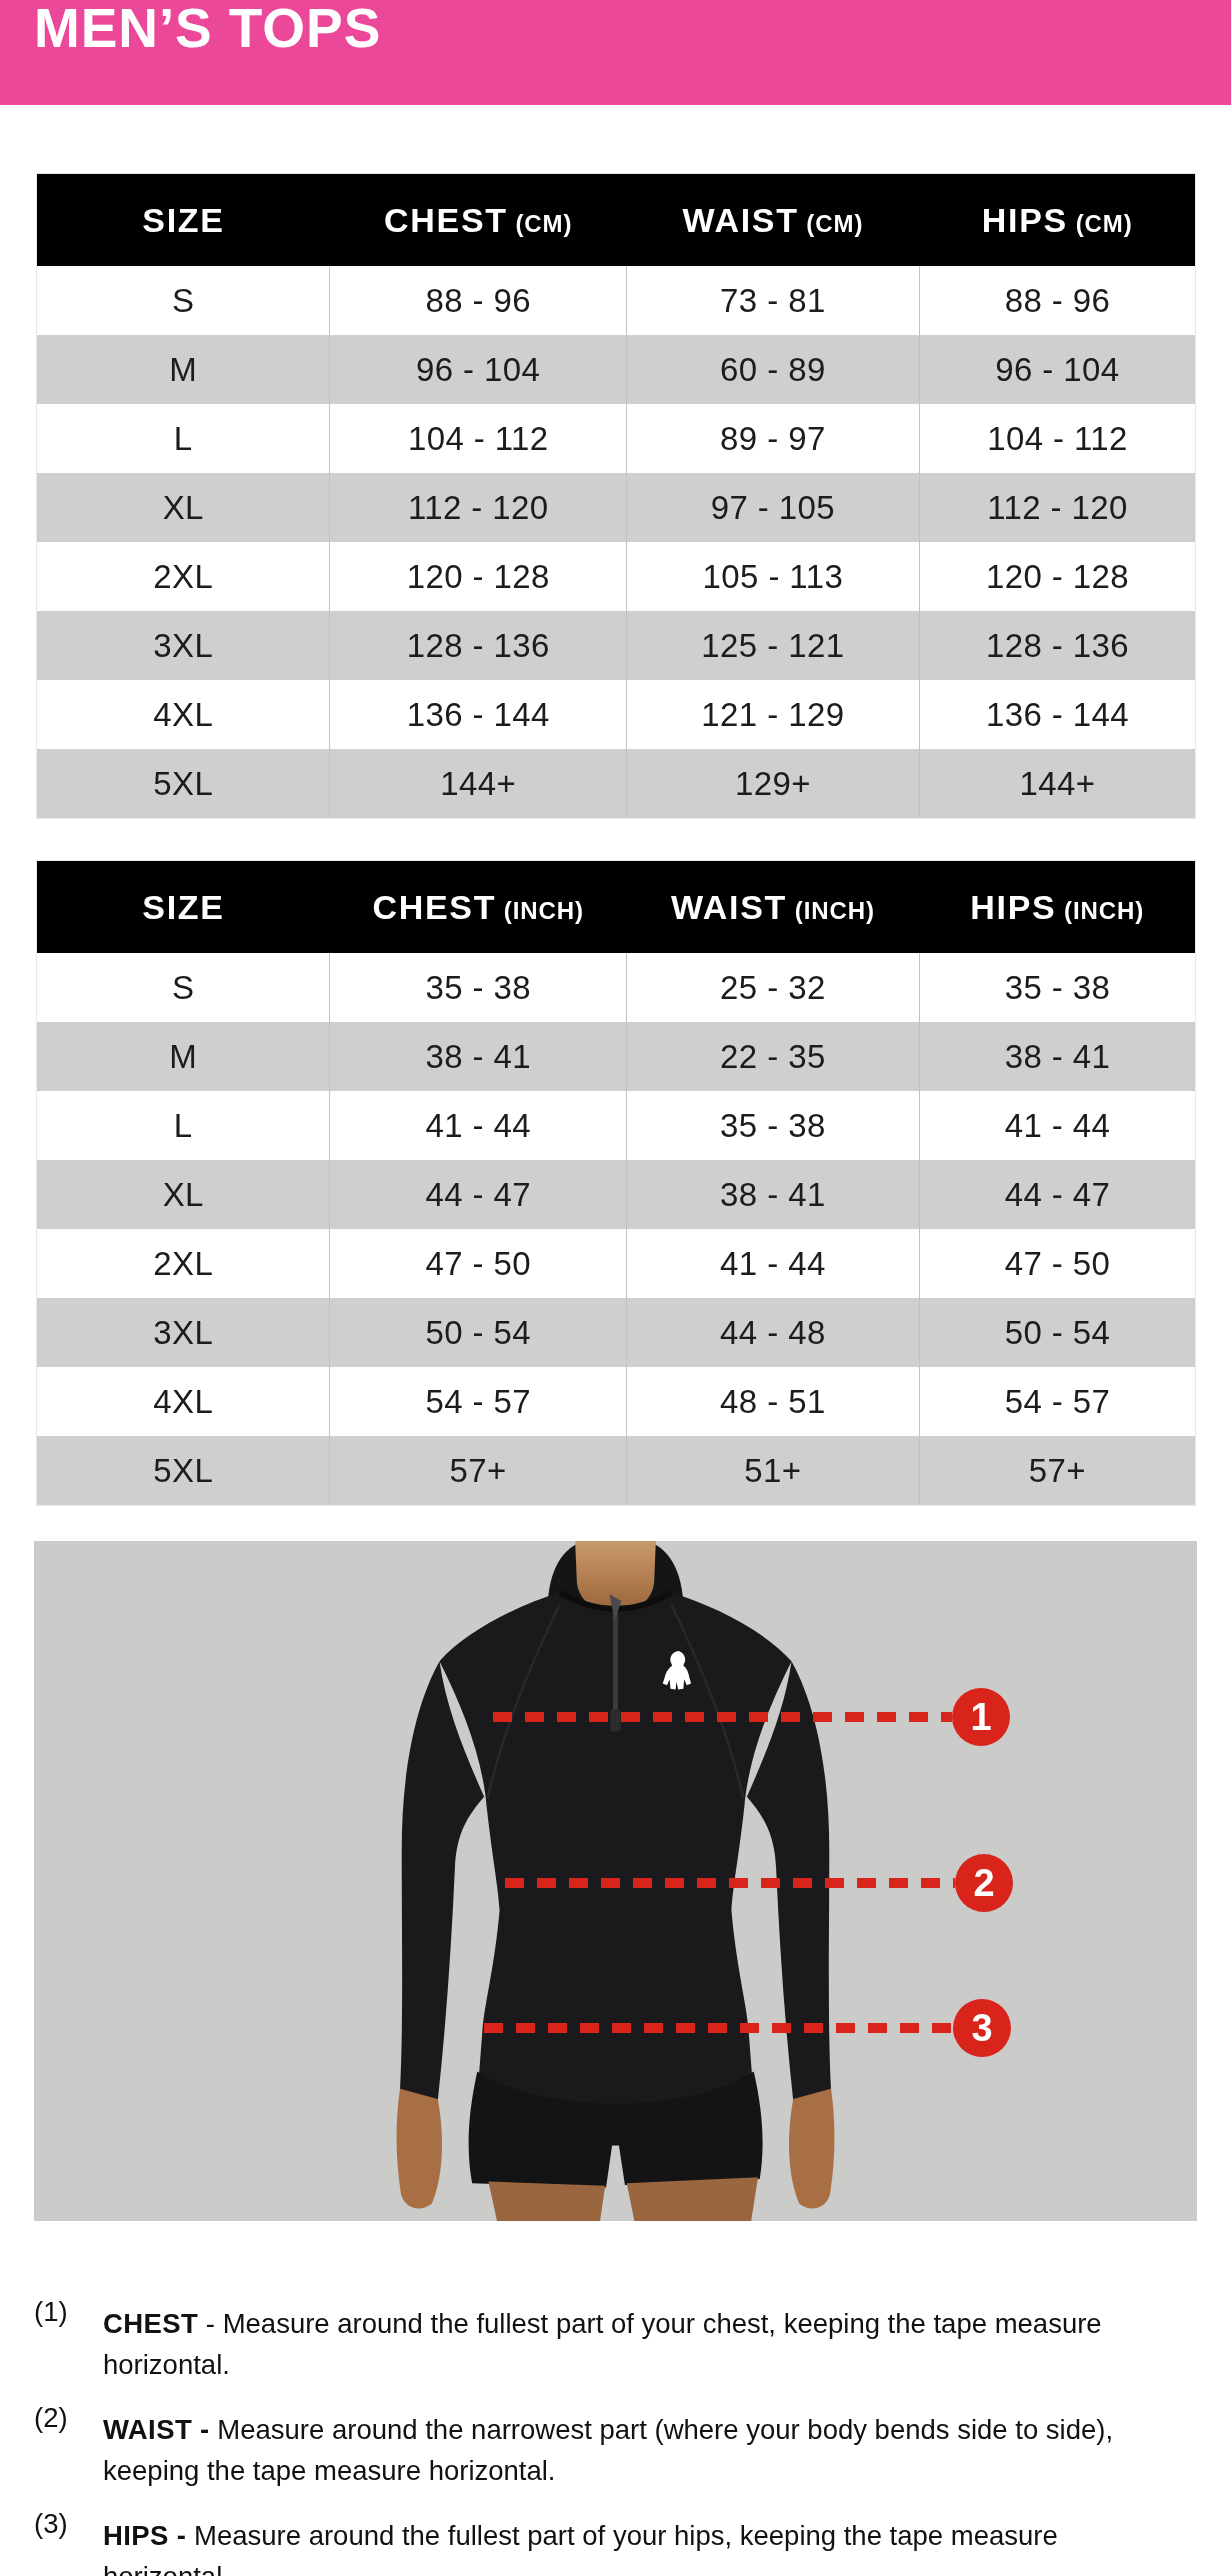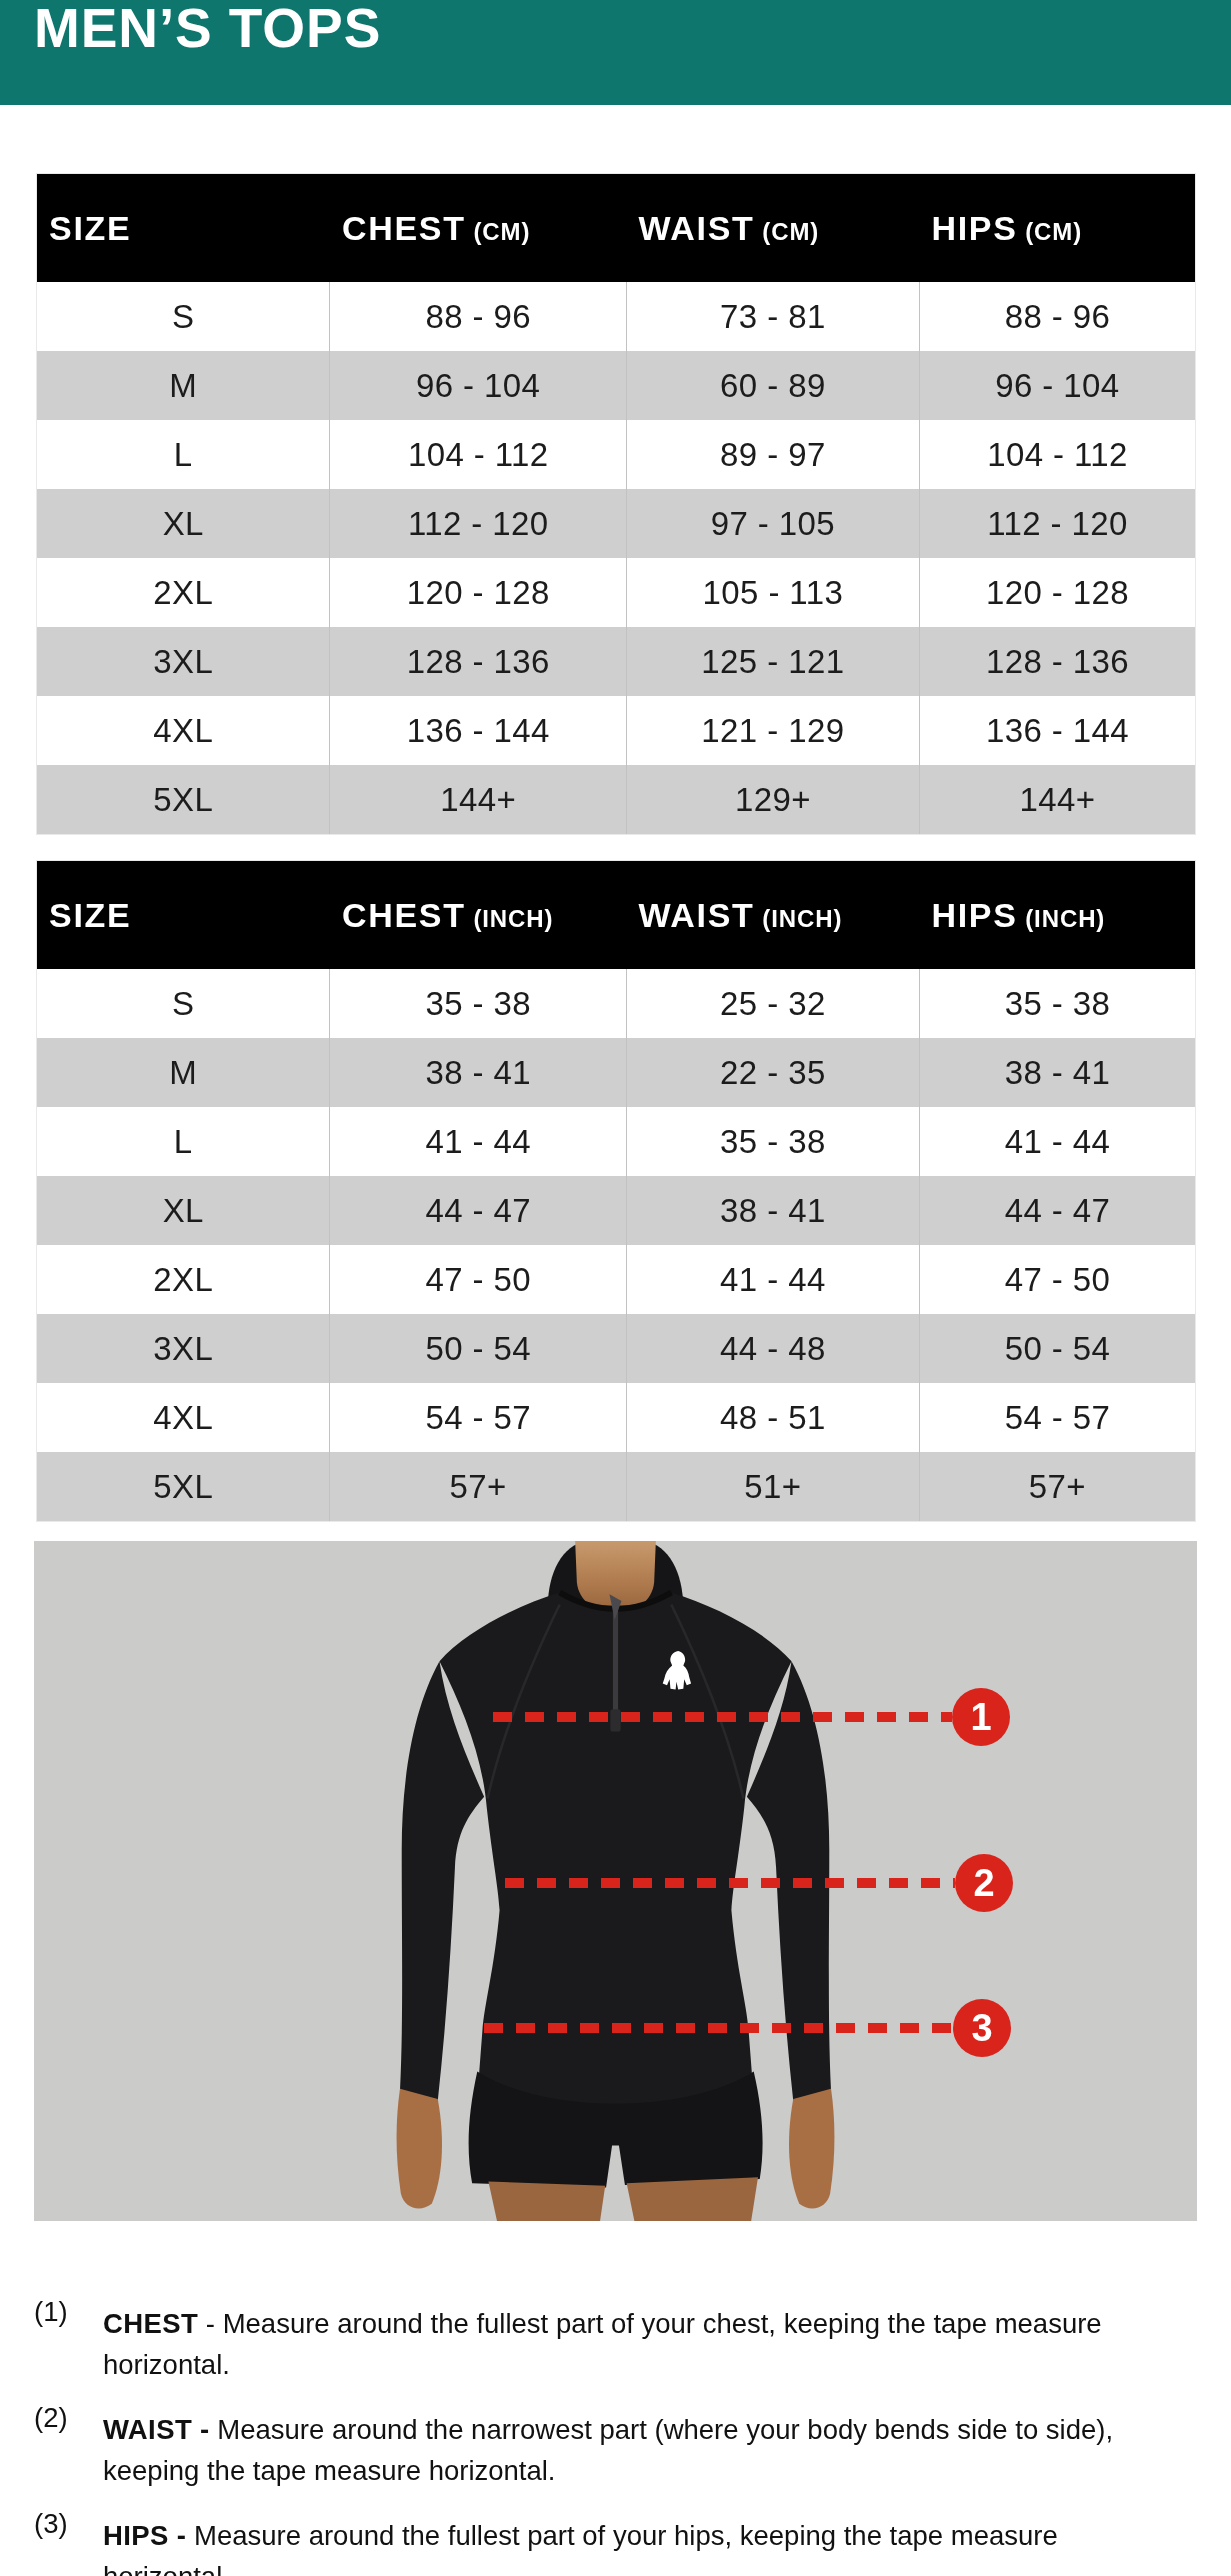--- a/index.html
+++ b/index.html
@@ -2,34 +2,34 @@
 <html style="font-size:13.7px"><head>
 <meta charset="utf-8">
 <style>
   html,body { margin:0; padding:0; }
   body {
     width:1231px; height:2576px; position:relative; overflow:hidden;
     background:#ffffff; font-family:"Liberation Sans", sans-serif;
   }
 
   
-  .topbar { position:absolute; left:0; top:0; width:1231px; height:105px; background:#0f766e; }
+  .topbar { position:absolute; left:0; top:0; width:1231px; height:105px; background:#ec4899; }
   .topbar h1 {
     margin:0; padding:0 0 0 34px; color:#fff; font-size:55px; line-height:57px;
     font-weight:800; letter-spacing:0.9px; font-family:"Liberation Sans", sans-serif;
   }
 
   
   .tblwrap { position:absolute; left:36px; width:1158px; border:0.9px solid #e9e9e9; }
   .tblwrap.cm   { top:173px; }
   .tblwrap.inch { top:860px; }
   table { width:100%; border-collapse:collapse; table-layout:fixed; }
   thead th {
-    background:#000; color:#fff; height:84px; text-align:left; vertical-align:middle;
-    font-size:34px; font-weight:700; letter-spacing:1.7px; padding:12px;
+    background:#000; color:#fff; height:84px; text-align:center; vertical-align:middle;
+    font-size:34px; font-weight:700; letter-spacing:1.7px; padding:4px;
   }
   thead th .unit { font-size:24px; font-weight:700; letter-spacing:0.9px; margin-left:7.7px; }
   tbody td {
     height:69px; text-align:center; vertical-align:middle;
     font-size:33px; font-weight:400; color:#1c1c1c; letter-spacing:0.4px; padding:0;
   }
   tbody tr:nth-child(even) td { background:#cfcfcf; }
   tbody td + td { border-left:1.7px solid #c2c2c2; }
 
   

